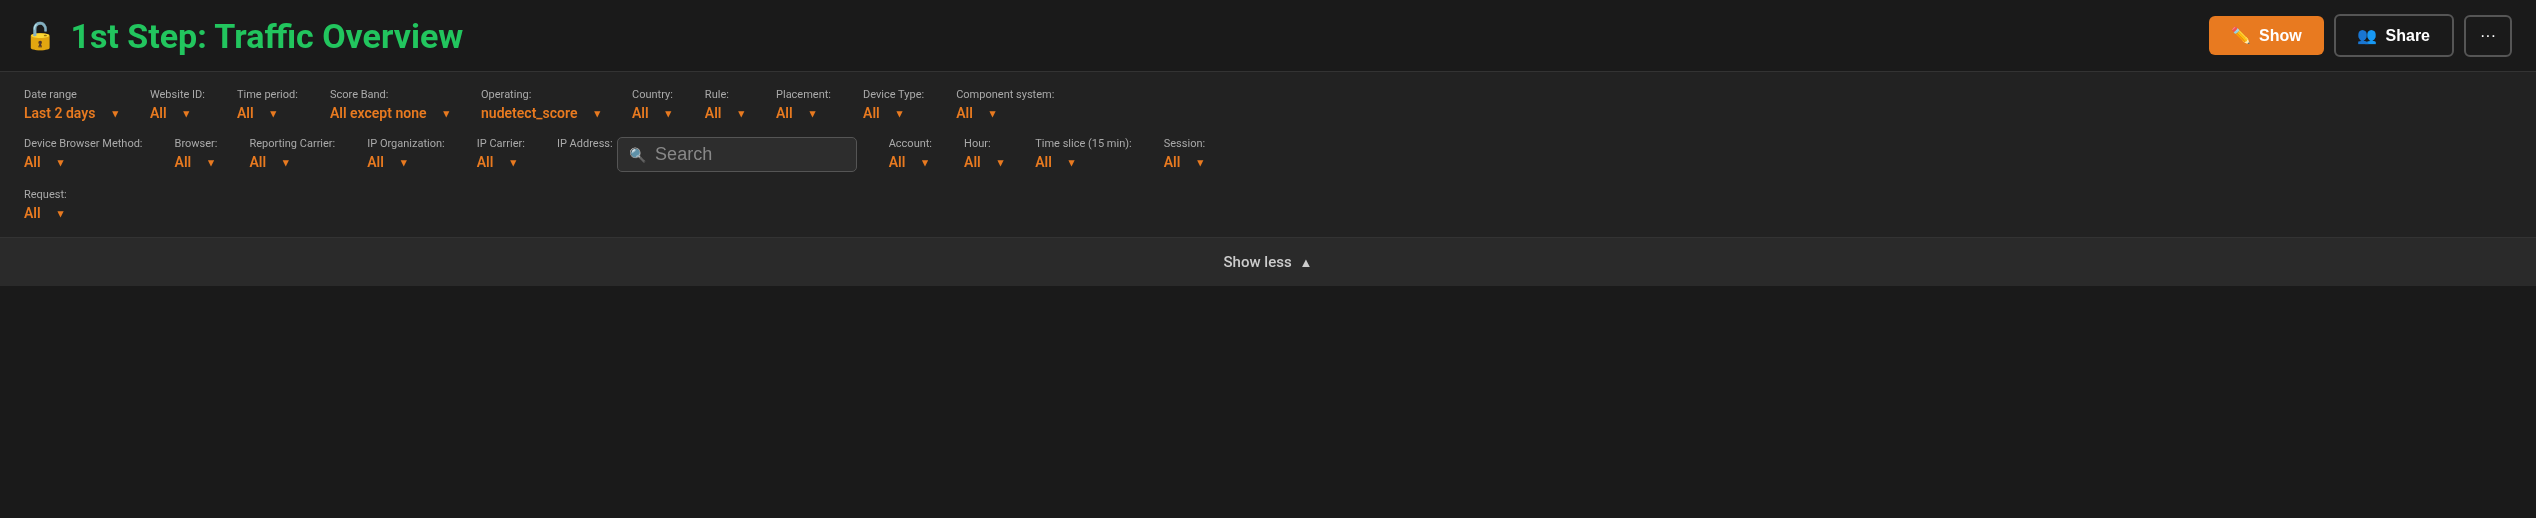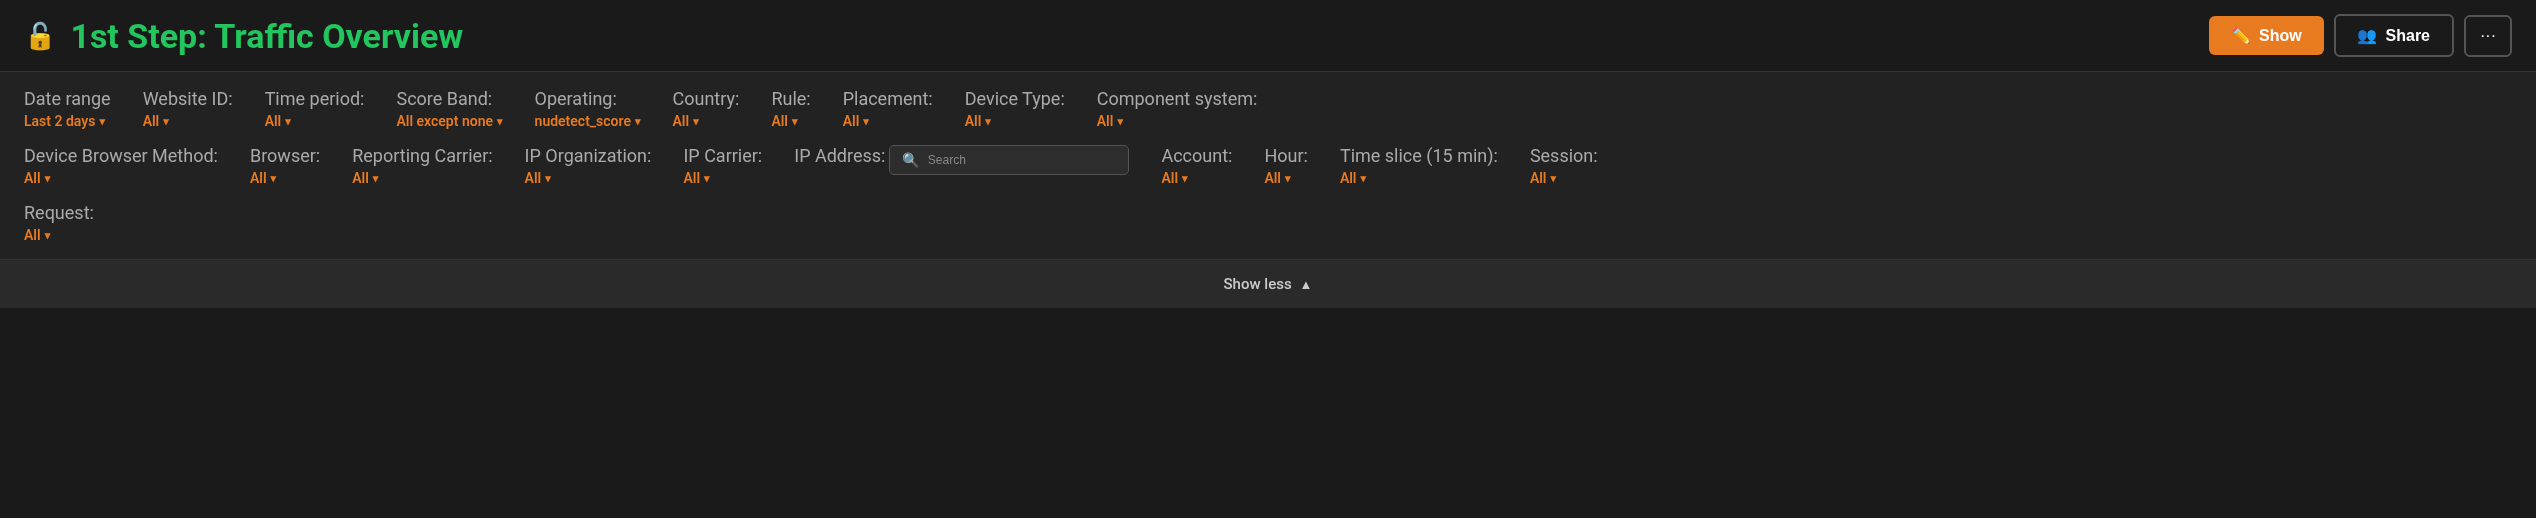--- a/index.html
+++ b/index.html
@@ -97,29 +97,29 @@
     }
 
     .filter-item {
       display: flex;
       flex-direction: column;
       gap: 4px;
       white-space: nowrap;
     }
 
     .filter-label {
-      font-size: 18px;
+      font-size: 11px;
       color: #aaaaaa;
       font-weight: 400;
     }
 
     .filter-value {
       display: flex;
       align-items: center;
-      gap: 4px;
+      gap: 17px;
       font-size: 14px;
       color: #e87a20;
       font-weight: 600;
       cursor: pointer;
     }
 
     .filter-value .chevron {
       font-size: 11px;
       color: #e87a20;
     }
@@ -139,21 +139,21 @@
       padding: 6px 12px;
       gap: 8px;
       width: 240px;
     }
 
     .ip-search-box input {
       background: transparent;
       border: none;
       outline: none;
       color: #aaaaaa;
-      font-size: 12px;
+      font-size: 18px;
       width: 100%;
     }
 
     .ip-search-box input::placeholder {
       color: #888;
     }
 
     .search-icon-char {
       color: #aaaaaa;
       font-size: 14px;

